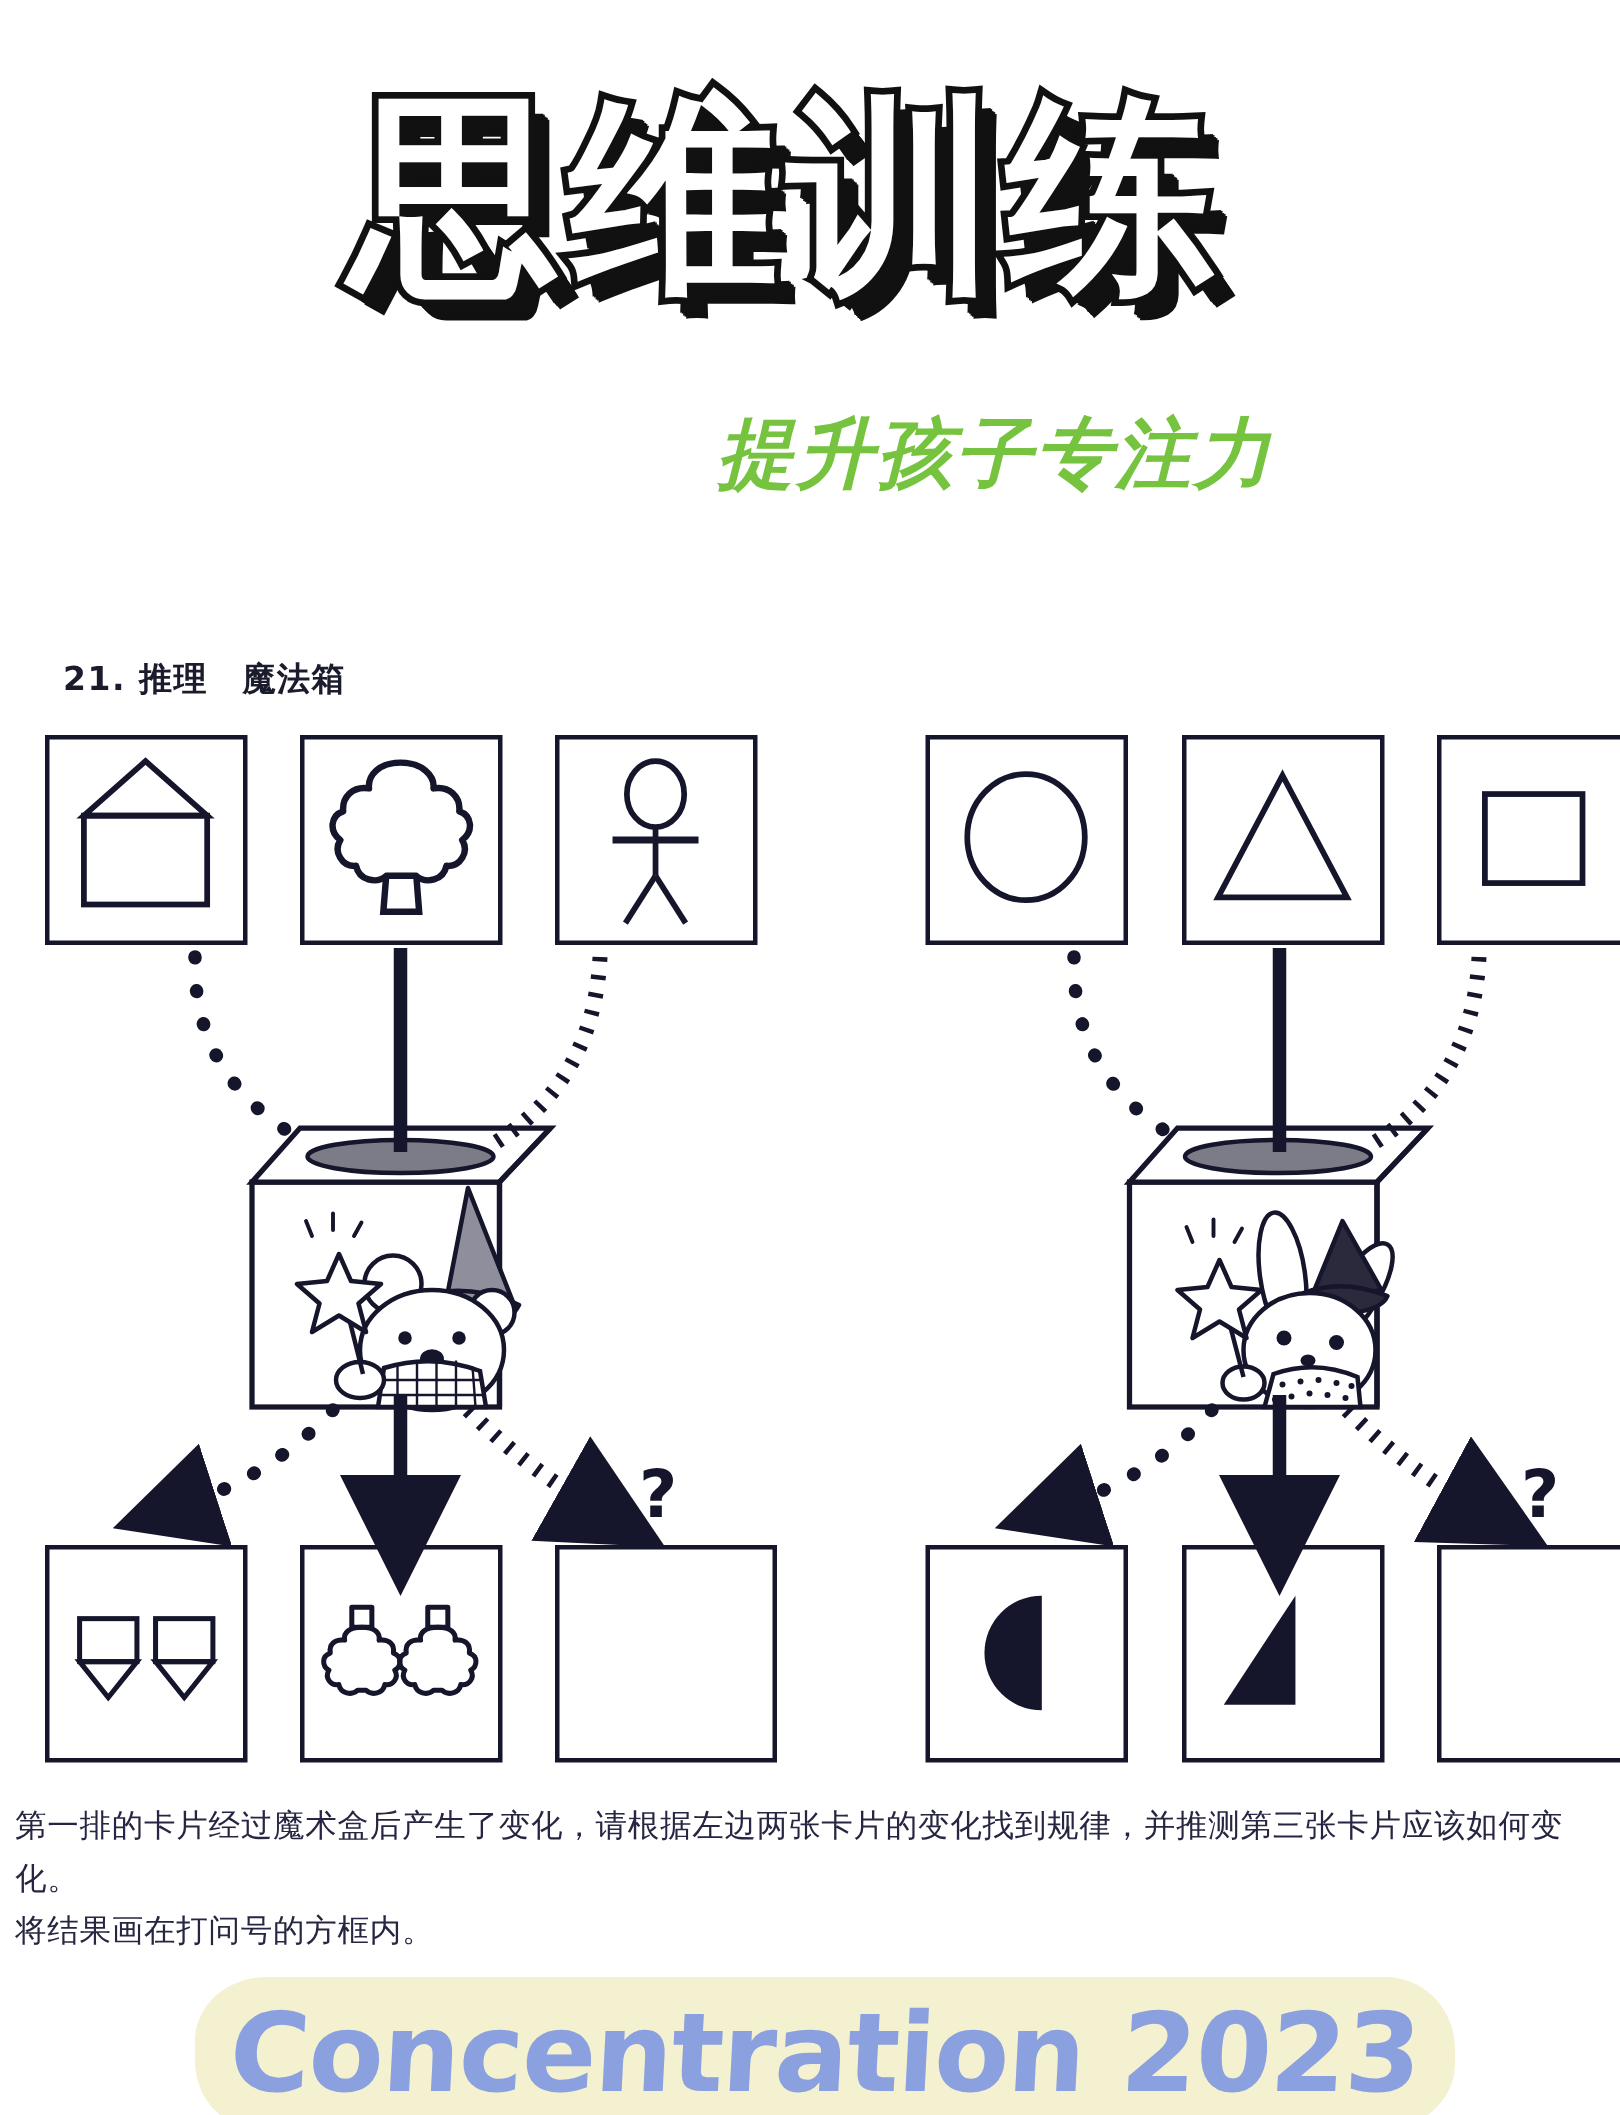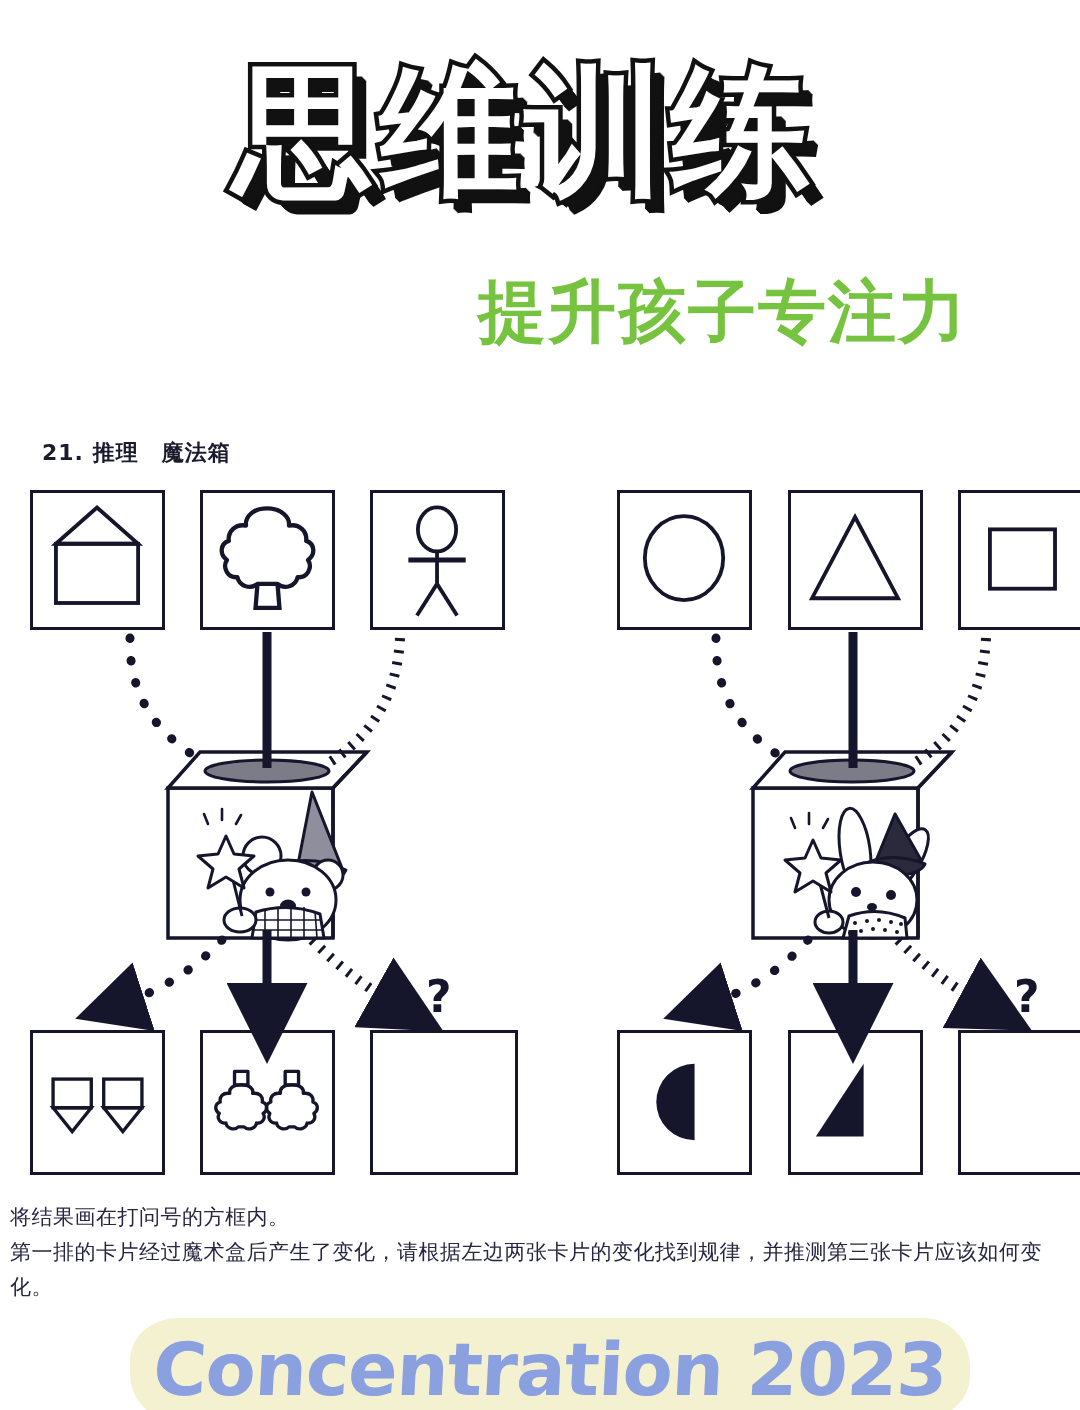--- a/index.html
+++ b/index.html
@@ -30,26 +30,27 @@
        13px 13px 0 #111111,
        14px 14px 0 #111111;
     white-space:nowrap;
     paint-order:stroke fill;
   }
 
   .sub-title{
     position:absolute;
     left:478px; top:278px;
     font-family:"DejaVu Sans","Liberation Sans",sans-serif;
-    font-size:68px;
+    font-size:51px;
     font-weight:bold;
     letter-spacing:2px;
     color:#76c33f;
     white-space:nowrap;
     line-height:1;
+    font-style:italic;
   }
 
   
   #worksheet{position:absolute;left:0;top:410px;width:866px;height:880px;}
 
   .ex-title{
     position:absolute;left:42px;top:28px;
     font-family:"DejaVu Sans","Liberation Sans",sans-serif;
     font-size:22px;font-weight:bold;color:#1b1b2e;letter-spacing:1px;
     white-space:nowrap;
@@ -333,21 +334,21 @@
 
     <line x1="853" y1="222" x2="853" y2="358" stroke="#15152b" stroke-width="9"></line>
     <line x1="853" y1="520" x2="853" y2="600" stroke="#15152b" stroke-width="9" marker-end="url(#ah)"></line>
 
     <path d="M808 530 Q768 575 706 595" fill="none" stroke="#15152b" stroke-width="9" stroke-linecap="round" stroke-dasharray="0.5 22" marker-end="url(#ah2)"></path>
 
     <path d="M898 530 Q938 570 988 597" fill="none" stroke="#15152b" stroke-width="10" stroke-dasharray="3 9" marker-end="url(#ah2)"></path>
   </svg>
 
   <div class="instr">
+    <div>第一排的卡片经过魔术盒后产生了变化，请根据左边两张卡片的变化找到规律，并推测第三张卡片应该如何变化。</div>
     <div>将结果画在打问号的方框内。</div>
-    <div>第一排的卡片经过魔术盒后产生了变化，请根据左边两张卡片的变化找到规律，并推测第三张卡片应该如何变化。</div>
   </div>
 
 </div>
 
 <div id="footer-banner">
   <div class="banner-text">Concentration 2023</div>
 </div>
 
 </body></html>

